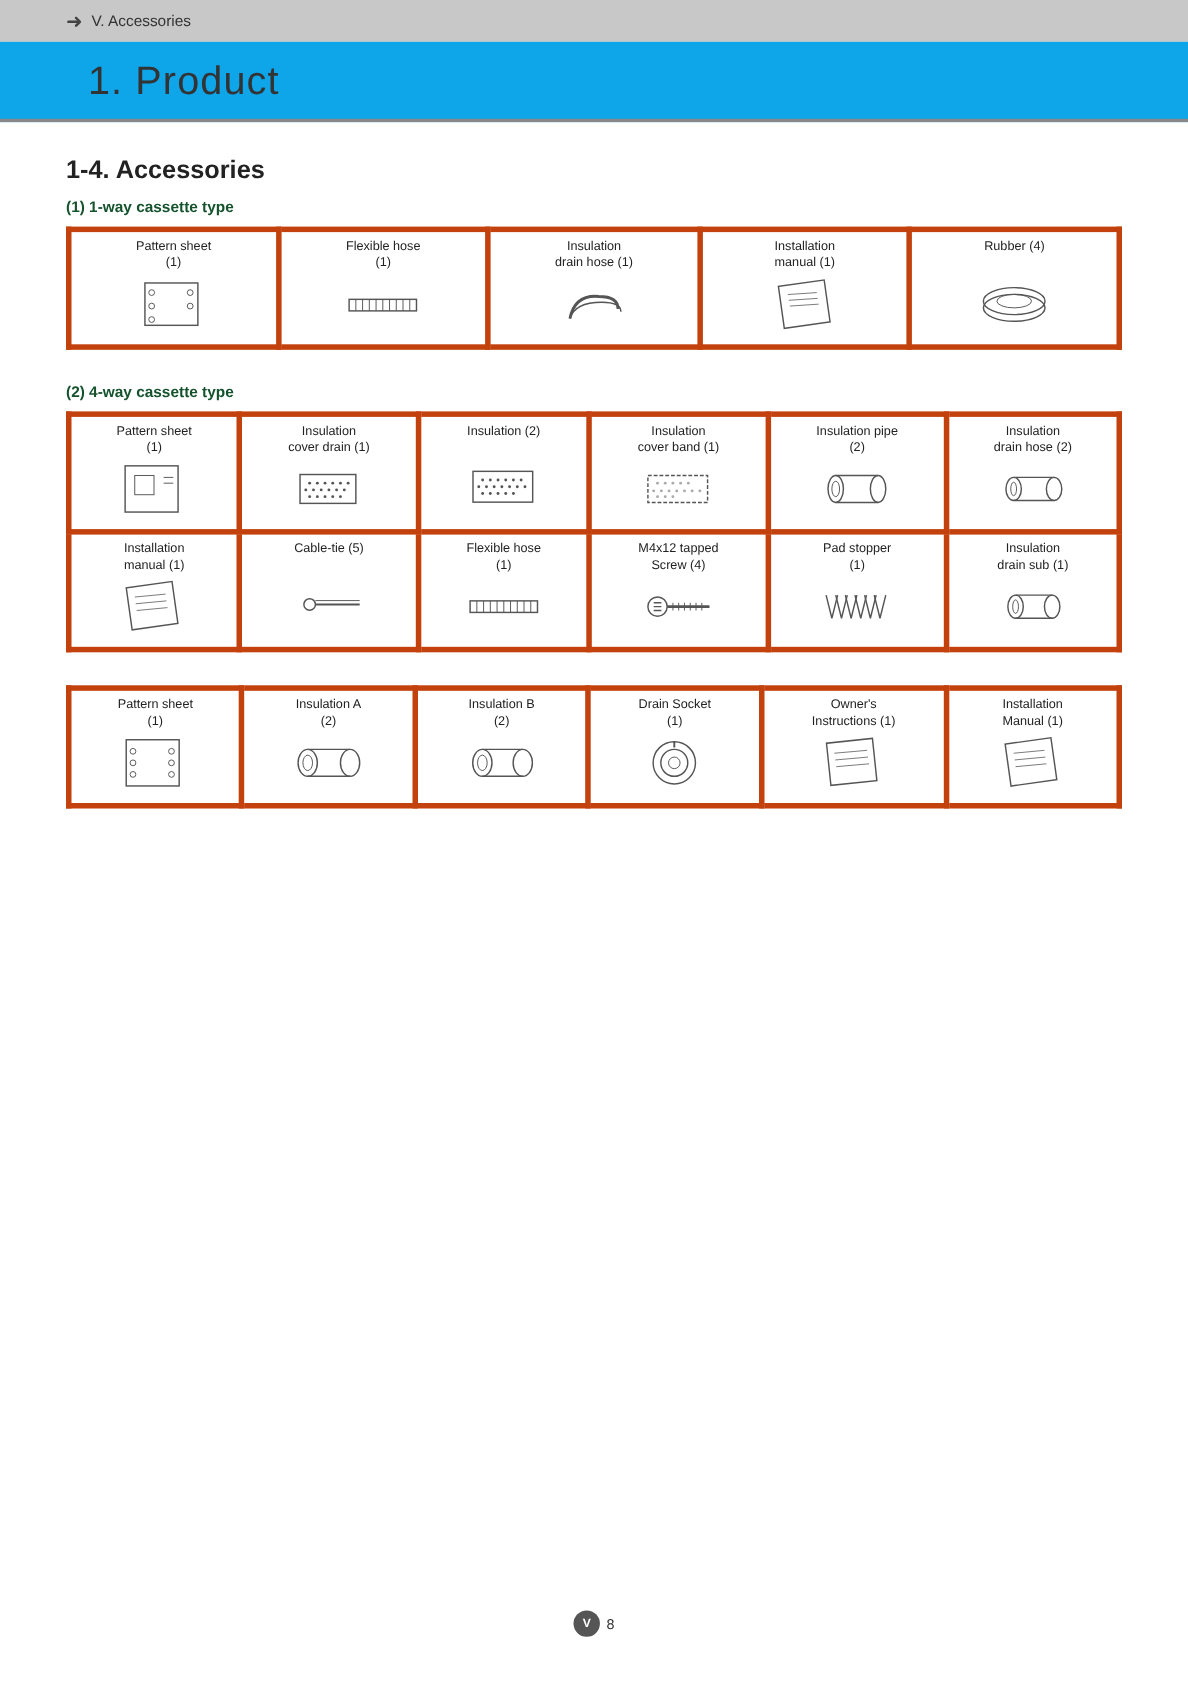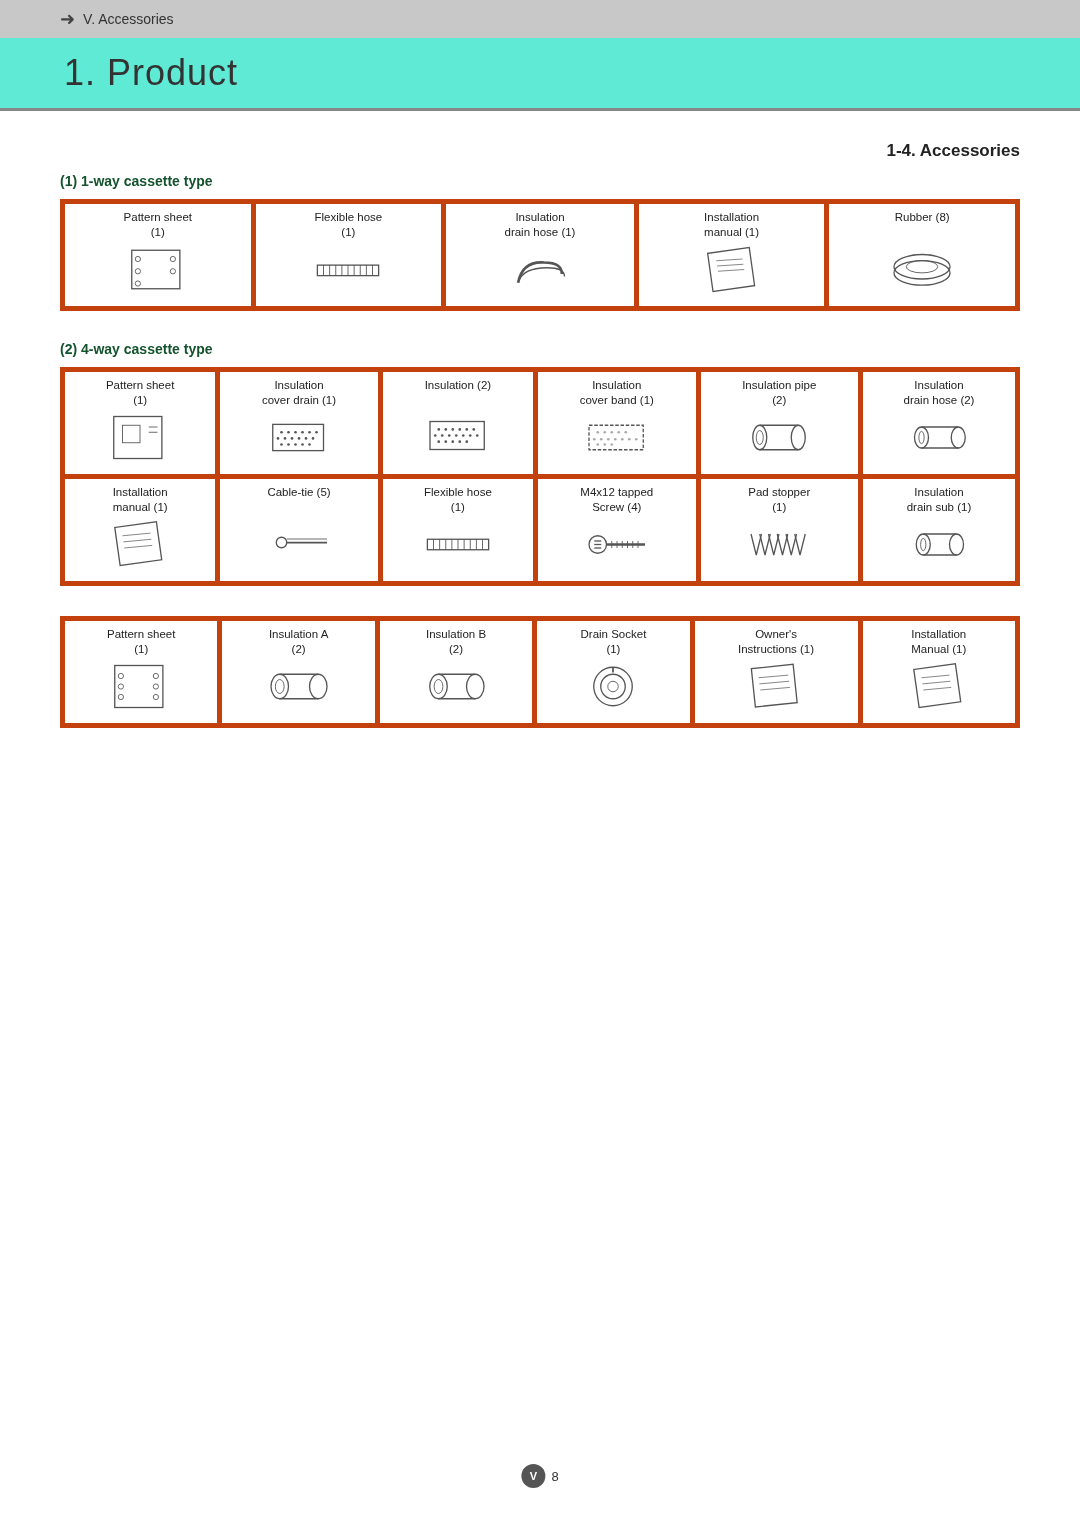--- a/index.html
+++ b/index.html
@@ -36,44 +36,43 @@
     }
 
     .section-label {
       font-size: 14px;
       color: #333;
       font-weight: normal;
     }
 
     
     .title-section {
-      background: #5eead4;
-      padding: 14px 0 14px 64px;
+      background: #0ea5e9;
+      padding: 14px 0 14px 80px;
       border-bottom: 3px solid #888;
       margin-bottom: 30px;
     }
 
     .main-title {
       font-size: 36px;
       font-weight: normal;
       color: #333;
       letter-spacing: 1px;
     }
 
     .content-area {
       padding: 0 60px;
     }
 
     
     .accessories-heading {
-      font-size: 17px;
+      font-size: 23px;
       font-weight: bold;
       margin-bottom: 12px;
       color: #222;
-      text-align: right;
     }
 
     .subheading {
       font-size: 14px;
       font-weight: bold;
       margin-bottom: 10px;
       color: #14532d;
     }
 
     
@@ -215,21 +214,21 @@
               <svg class="icon-svg" viewBox="0 0 80 60">
                 <rect x="15" y="8" width="48" height="44" fill="none" stroke="#555" stroke-width="1.5" transform="rotate(-8,39,30)"></rect>
                 <line x1="22" y1="20" x2="52" y2="18" stroke="#555" stroke-width="0.8"></line>
                 <line x1="23" y1="26" x2="53" y2="24" stroke="#555" stroke-width="0.8"></line>
                 <line x1="24" y1="32" x2="54" y2="30" stroke="#555" stroke-width="0.8"></line>
               </svg>
             </div>
           </td>
 
           <td>
-            <span class="cell-label">Rubber (8)</span>
+            <span class="cell-label">Rubber (4)</span>
             <div class="cell-image">
               <svg class="icon-svg" viewBox="0 0 80 60">
                 <ellipse cx="40" cy="35" rx="32" ry="14" fill="none" stroke="#555" stroke-width="1.5"></ellipse>
                 <ellipse cx="40" cy="28" rx="32" ry="14" fill="none" stroke="#555" stroke-width="1.5"></ellipse>
                 <ellipse cx="40" cy="28" rx="18" ry="7" fill="none" stroke="#555" stroke-width="1"></ellipse>
               </svg>
             </div>
           </td>
         </tr>
       </tbody>

